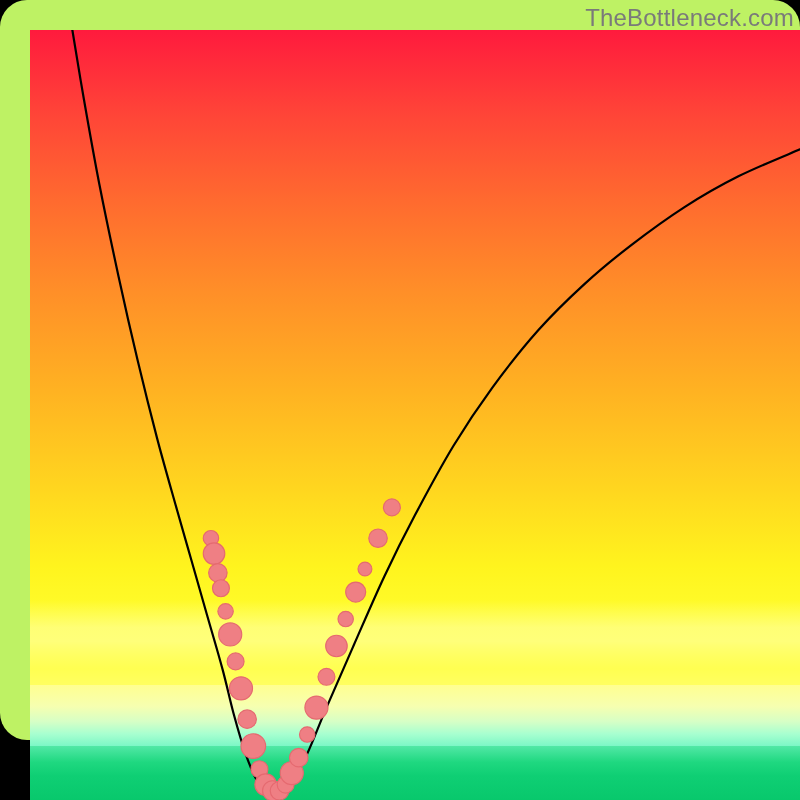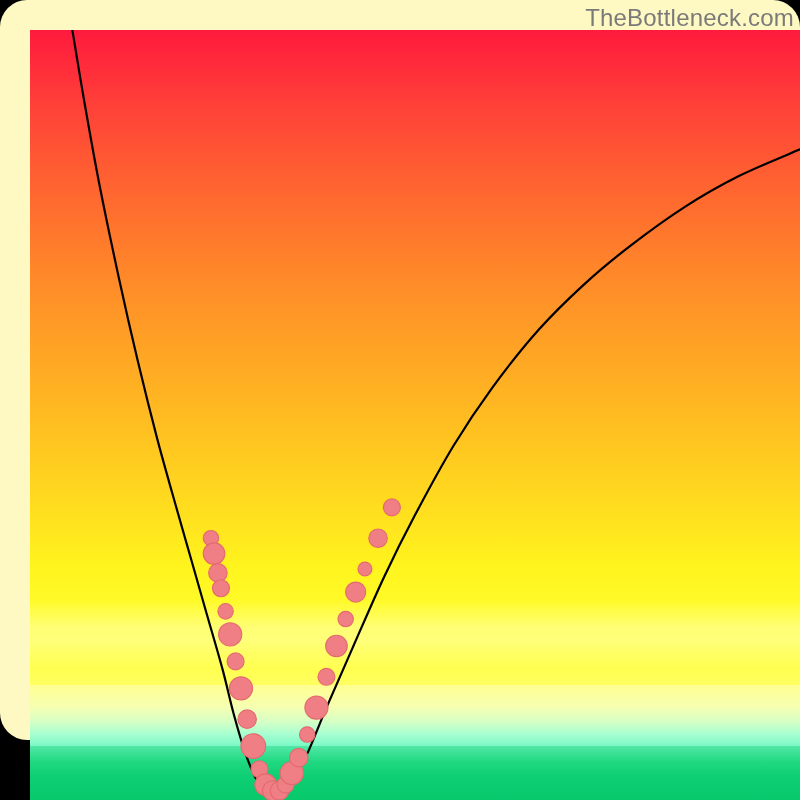--- a/index.html
+++ b/index.html
@@ -8,21 +8,21 @@
     width: 800px;
     height: 800px;
     overflow: hidden;
     background: #000;
     font-family: Arial, Helvetica, sans-serif;
   }
   .frame {
     position: relative;
     width: 800px;
     height: 740px;
-    background: #fef9c3;
+    background: #bef264;
     border-radius: 27px;
   }
   .plot-area {
     position: absolute;
     left: 30px;
     top: 30px;
     width: 770px;
     height: 770px;
     overflow: hidden;
   }

